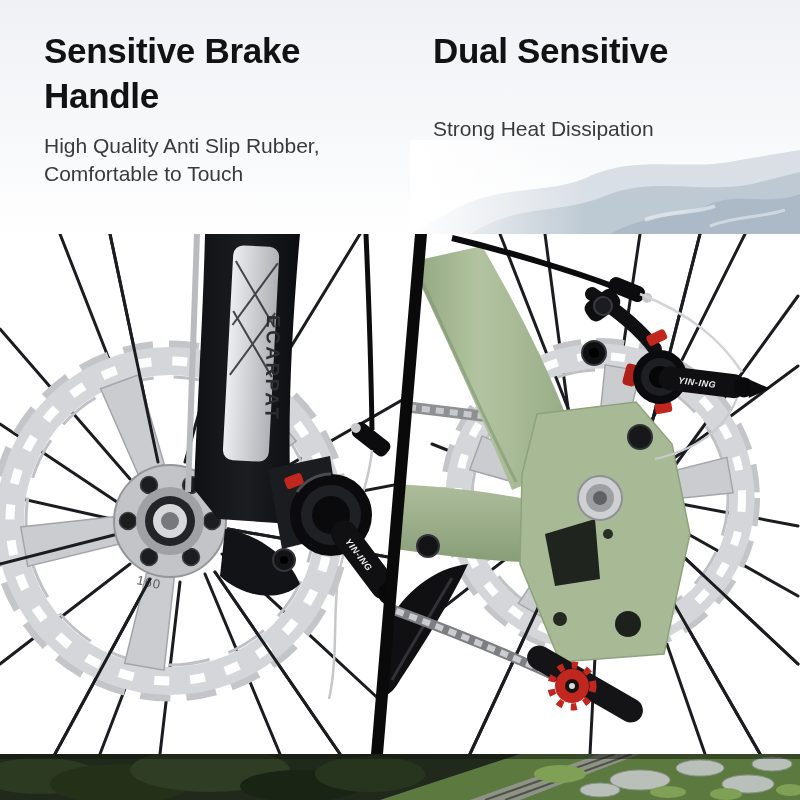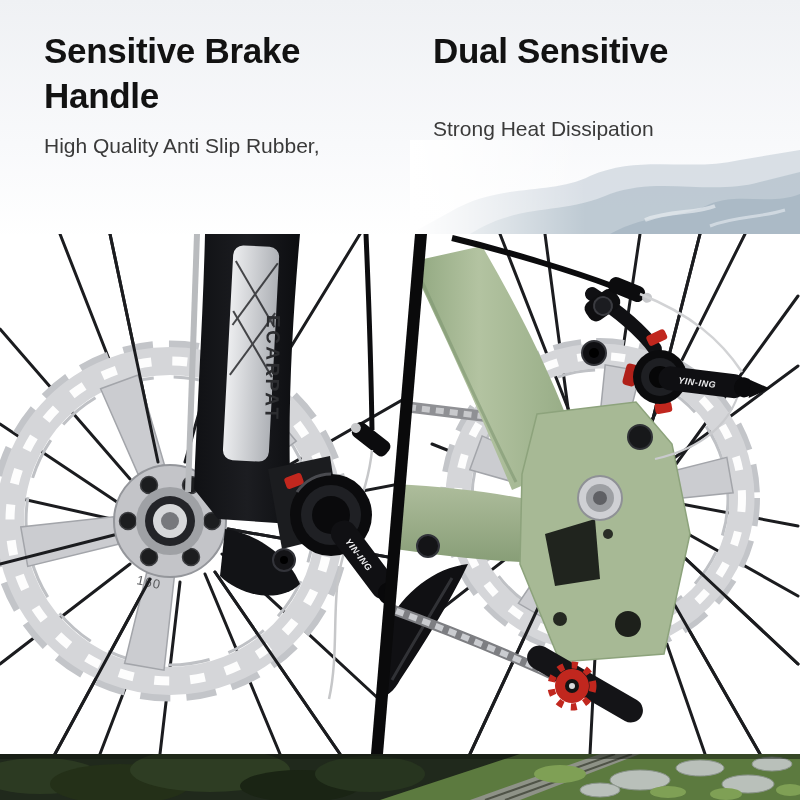--- a/index.html
+++ b/index.html
@@ -40,20 +40,21 @@
     <rect x="0" y="0" width="390" height="94" fill="url(#fadeL)"></rect>
   </svg>
 
   <div class="hdr hdr-left">
     <h1>
       <span>Sensitive Brake</span><br>
       <span>Handle</span>
     </h1>
     <div class="sub">
       <span>High Quality Anti Slip Rubber,</span><br>
+      <span>Comfortable to Touch</span>
     </div>
   </div>
   <div class="hdr hdr-right">
     <h1>
       <span>Dual Sensitive</span><br>
     </h1>
     <div class="sub">
       <br>
       <span>Strong Heat Dissipation</span>
     </div>

